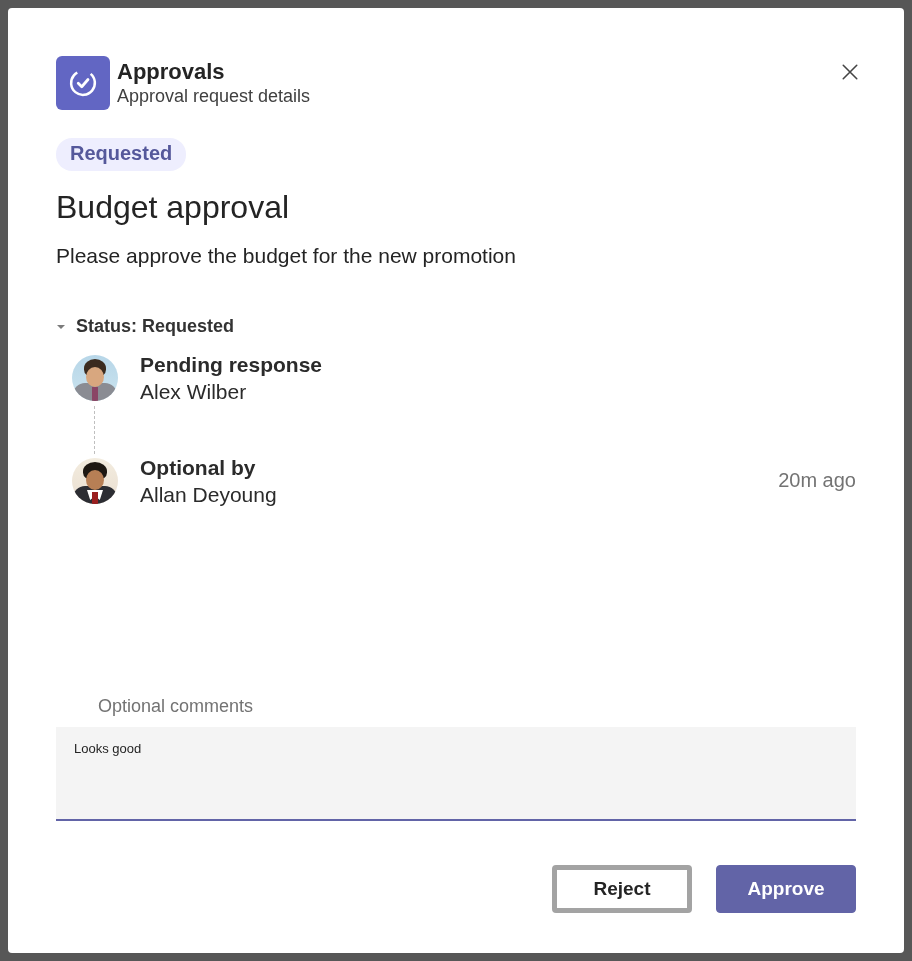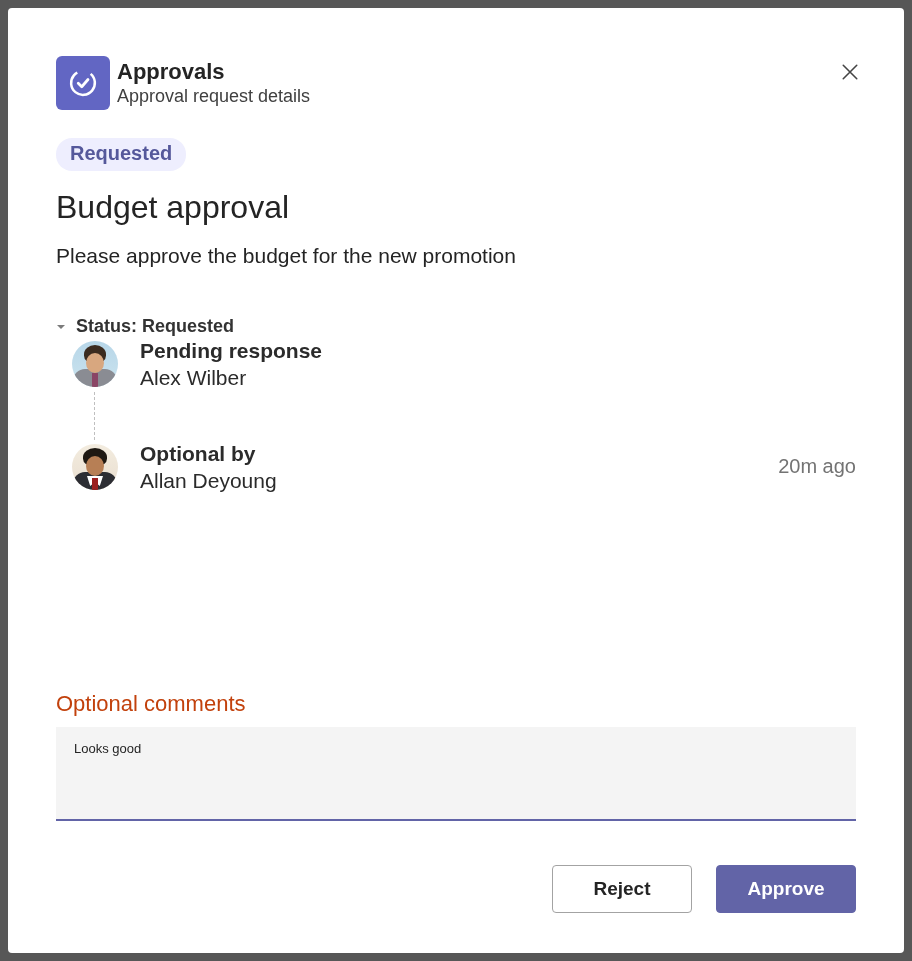--- a/index.html
+++ b/index.html
@@ -81,20 +81,21 @@
     }
     .request-desc {
       font-size: 21px;
       color: #242424;
       margin-bottom: 48px;
     }
     .status-row {
       display: flex;
       align-items: center;
       gap: 8px;
+      margin-bottom: 14px;
       cursor: pointer;
     }
     .tri-icon {
       width: 12px; height: 12px;
       display: inline-flex;
       align-items: center;
       color: #7b7b7b;
     }
     .status-label {
       font-size: 18px;
@@ -180,23 +181,24 @@
       font-size: 21px;
       color: #2b2b2b;
       line-height: 1.3;
     }
     .timestamp {
       font-size: 20px;
       color: #737373;
     }
     .spacer { flex: 1; }
     .comments-label {
-      font-size: 22px;
-      color: #c2410c;
+      font-size: 18px;
+      color: #737373;
       margin-bottom: 10px;
+      margin-left: 42px;
     }
     .comments-input {
       width: 100%;
       height: 94px;
       background: #f4f4f4;
       border: none;
       border-bottom: 2px solid #6264a7;
       padding: 14px 18px;
       font-size: 13px;
       font-family: inherit;
@@ -218,21 +220,21 @@
       font-weight: 600;
       cursor: pointer;
       display: inline-flex;
       align-items: center;
       justify-content: center;
       padding: 0 22px;
     }
     .btn-secondary {
       background: #fff;
       color: #242424;
-      border: 1px solid #a3a3a3;
+      border: 5px solid #a3a3a3;
     }
     .btn-primary {
       background: #6264a7;
       color: #fff;
       border: 1px solid #6264a7;
     }
   </style>
 </head>
 <body>
 

